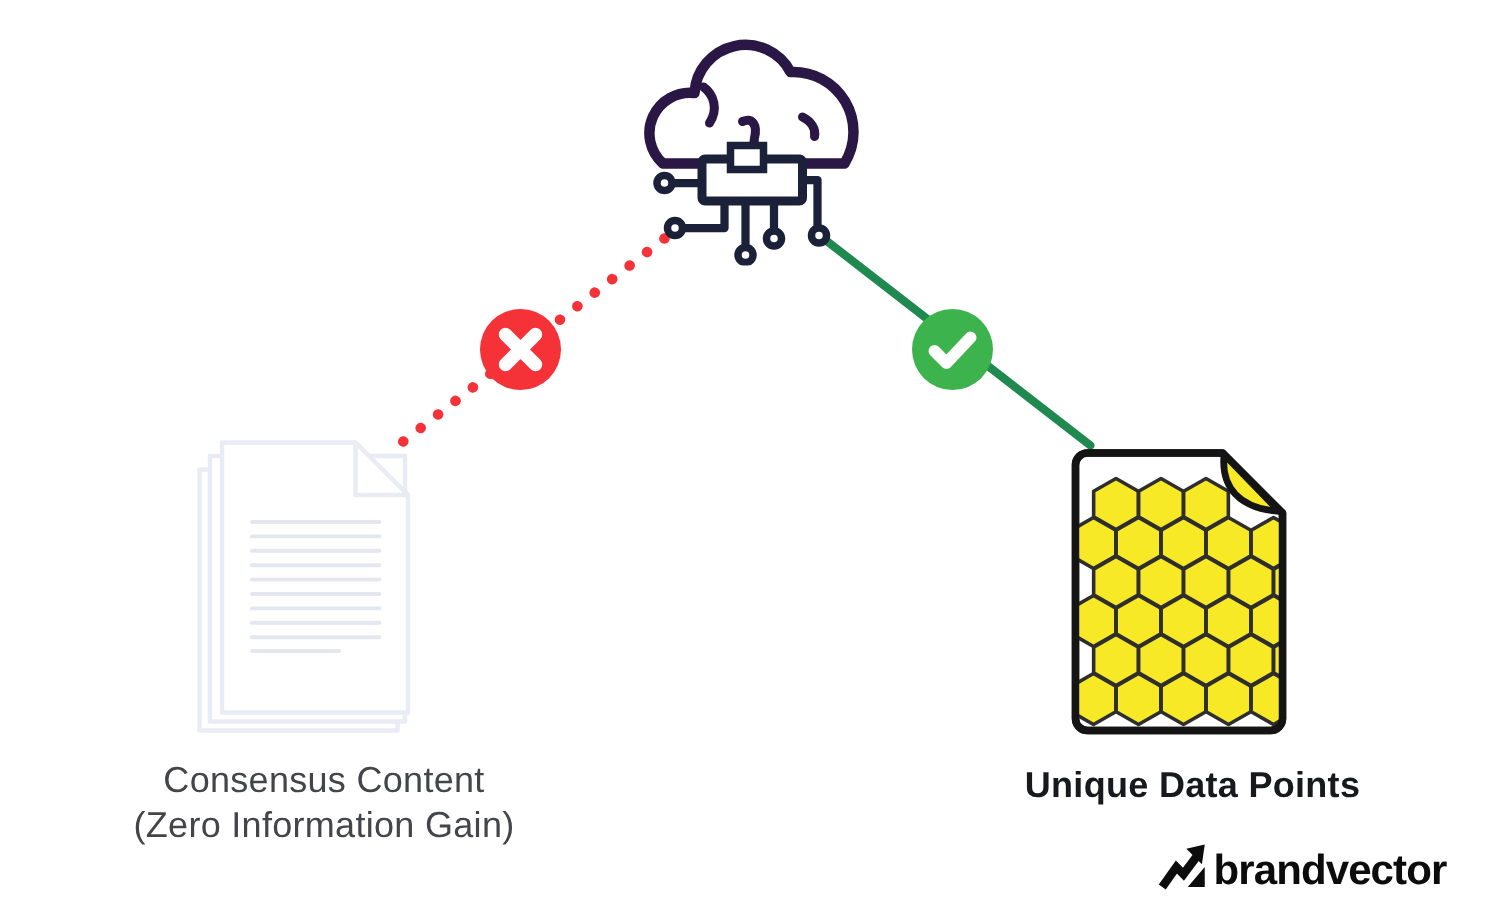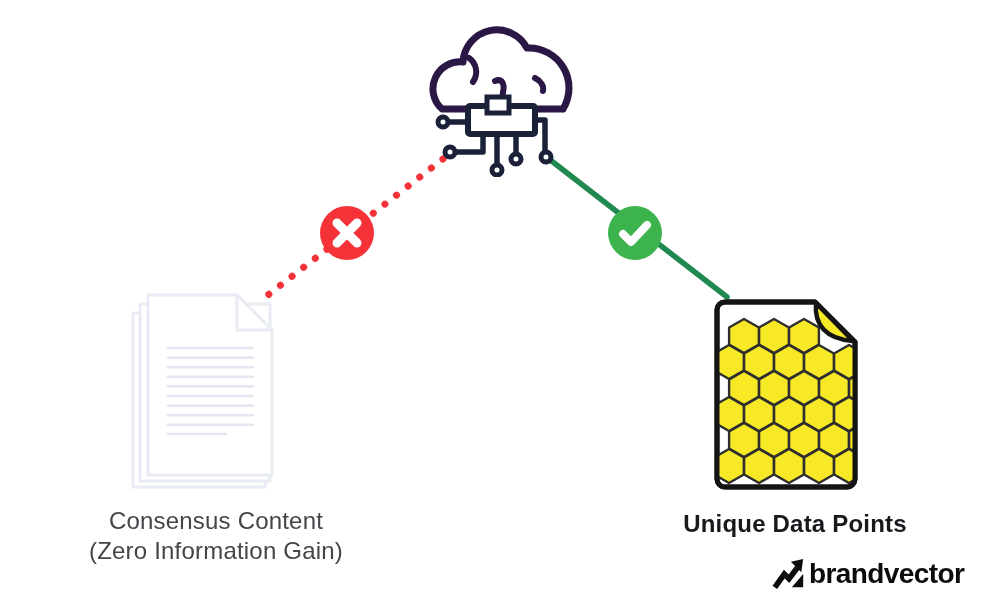--- a/index.html
+++ b/index.html
@@ -36,21 +36,21 @@
   .hex{fill:var(--hex-yellow);stroke:var(--hex-stroke);stroke-width:2.4;stroke-linejoin:round;}
 
   
   .caption{position:absolute;text-align:center;}
   .caption-left{left:56px;top:506px;width:320px;font-size:24px;line-height:30px;
                 font-weight:400;color:var(--label-gray);letter-spacing:0.2px;}
   .caption-right{left:645px;top:510px;width:300px;font-size:24px;line-height:28px;
                  font-weight:700;color:var(--label-dark);letter-spacing:0.2px;}
 
   
-  .logo{position:absolute;left:772px;top:558px;display:flex;align-items:flex-start;gap:3px;height:38px;}
+  .logo{position:absolute;left:772px;top:558px;display:flex;align-items:flex-end;gap:3px;height:38px;}
   .logo-text{font-size:28px;font-weight:700;color:var(--logo-black);letter-spacing:-0.6px;}
   .logo-shape{fill:var(--logo-black);}
   .logo-zig{fill:none;stroke:var(--logo-black);stroke-width:6;stroke-linejoin:miter;stroke-linecap:butt;}
 </style>
 </head>
 <body>
 
 <div class="canvas">
 
   <svg class="layer" width="1000" height="600" viewBox="0 0 1000 600">

